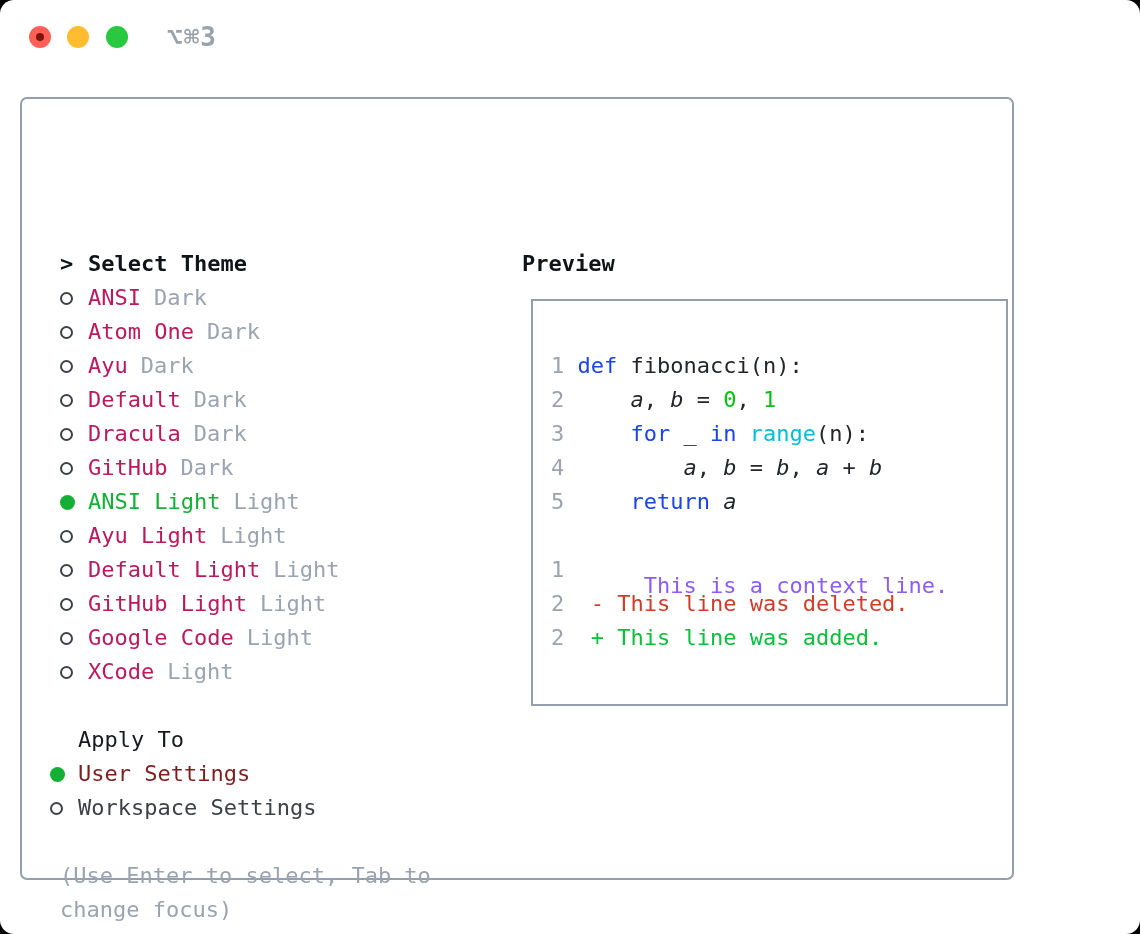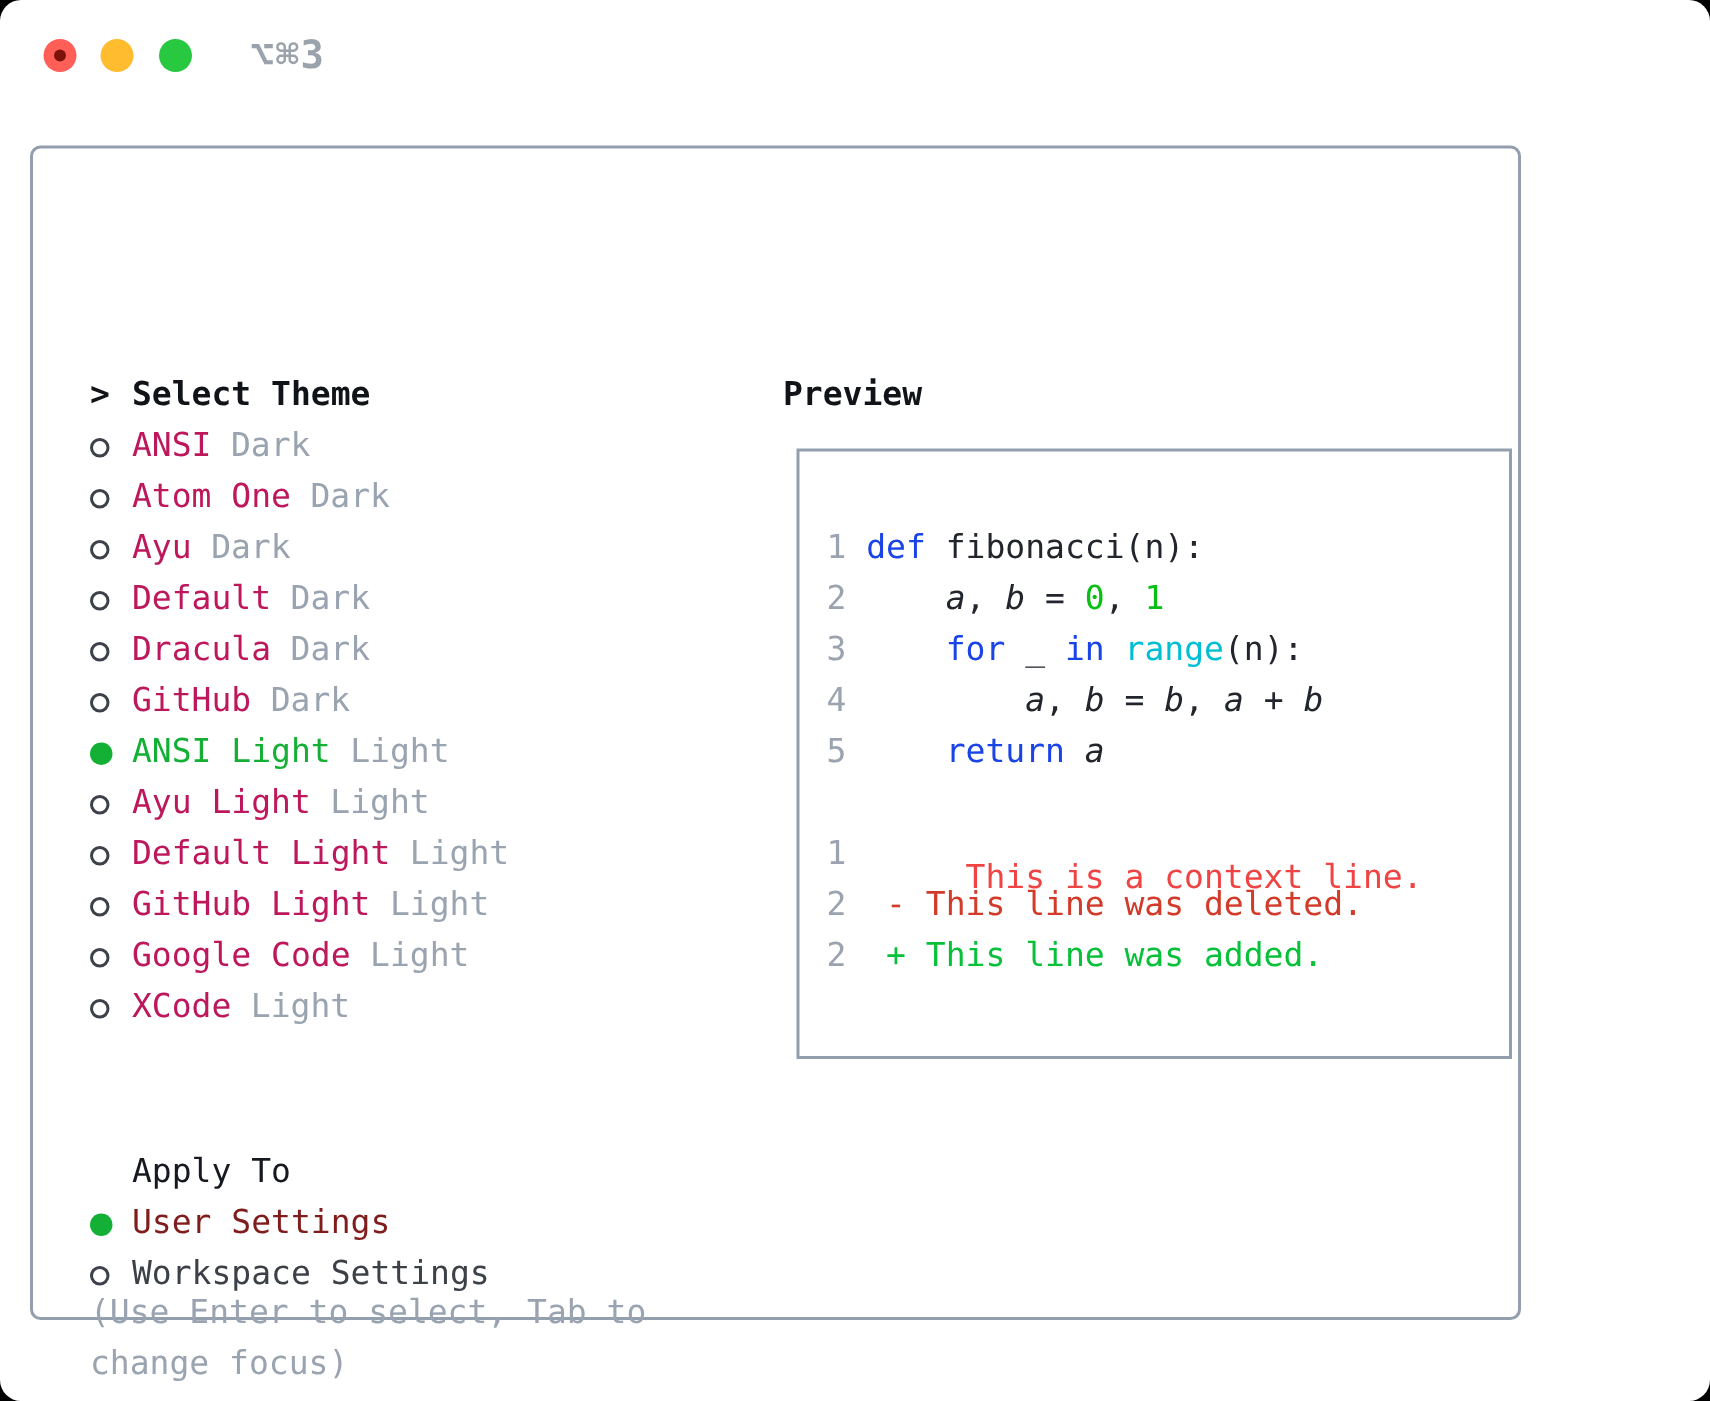--- a/index.html
+++ b/index.html
@@ -23,21 +23,21 @@
   .list{position:absolute;left:38px;top:148px;}
   .row{display:flex;align-items:center;height:34px;font-size:22px;line-height:34px;white-space:pre;}
   .marker-cell{width:28px;display:flex;align-items:center;}
   .caret{font-weight:700;color:#101418;}
   .radio{width:13px;height:13px;border-radius:50%;border:2px solid #3d424a;box-sizing:border-box;}
   .radio.filled{width:15px;height:15px;border:none;background:#14b035;}
   .panel-title{font-weight:700;color:#101418;}
   .theme-name{color:#be185d;}
   .theme-name.selected{color:#14b035;}
   .variant{color:#9aa3b0;margin-left:13px;}
-  .apply-list{position:absolute;left:38px;top:624px;margin-top:42px;}
+  .apply-list{position:absolute;left:28px;top:624px;}
   .apply-title{color:#16191f;}
   .option-name{color:#3c4047;}
   .option-name.selected{color:#7f1d1d;}
   .hint{position:absolute;left:38px;top:760px;width:424px;font-size:22px;line-height:34px;
         color:#9aa3b0;white-space:normal;}
 
   
   .preview-title{position:absolute;left:500px;top:148px;height:34px;line-height:34px;
                  font-size:22px;font-weight:700;color:#101418;}
   .preview-box{position:absolute;left:509px;top:200px;width:477px;height:407px;
@@ -96,19 +96,19 @@
     <div class="preview-title">Preview</div>
     <div class="preview-box"></div>
     <div class="code">
 
     <div class="row"><span class="ln">1 </span><span class="tok" style="color: rgb(26, 67, 232);">def </span><span class="tok" style="color: rgb(34, 38, 44);">fibonacci(n):</span></div>
         <div class="row"><span class="ln">2 </span><span class="tok" style="color: rgb(34, 38, 44);">    </span><span class="tok" style="color: rgb(34, 38, 44); font-style: italic;">a</span><span class="tok" style="color: rgb(34, 38, 44);">, </span><span class="tok" style="color: rgb(34, 38, 44); font-style: italic;">b</span><span class="tok" style="color: rgb(34, 38, 44);"> = </span><span class="tok" style="color: rgb(8, 192, 20);">0</span><span class="tok" style="color: rgb(34, 38, 44);">, </span><span class="tok" style="color: rgb(8, 192, 20);">1</span></div>
         <div class="row"><span class="ln">3 </span><span class="tok" style="color: rgb(34, 38, 44);">    </span><span class="tok" style="color: rgb(26, 67, 232);">for</span><span class="tok" style="color: rgb(34, 38, 44);"> _ </span><span class="tok" style="color: rgb(26, 67, 232);">in</span><span class="tok" style="color: rgb(34, 38, 44);"> </span><span class="tok" style="color: rgb(0, 191, 212);">range</span><span class="tok" style="color: rgb(34, 38, 44);">(n):</span></div>
         <div class="row"><span class="ln">4 </span><span class="tok" style="color: rgb(34, 38, 44);">        </span><span class="tok" style="color: rgb(34, 38, 44); font-style: italic;">a</span><span class="tok" style="color: rgb(34, 38, 44);">, </span><span class="tok" style="color: rgb(34, 38, 44); font-style: italic;">b</span><span class="tok" style="color: rgb(34, 38, 44);"> = </span><span class="tok" style="color: rgb(34, 38, 44); font-style: italic;">b</span><span class="tok" style="color: rgb(34, 38, 44);">, </span><span class="tok" style="color: rgb(34, 38, 44); font-style: italic;">a</span><span class="tok" style="color: rgb(34, 38, 44);"> + </span><span class="tok" style="color: rgb(34, 38, 44); font-style: italic;">b</span></div>
         <div class="row"><span class="ln">5 </span><span class="tok" style="color: rgb(34, 38, 44);">    </span><span class="tok" style="color: rgb(26, 67, 232);">return</span><span class="tok" style="color: rgb(34, 38, 44);"> </span><span class="tok" style="color: rgb(34, 38, 44); font-style: italic;">a</span></div>
         <div class="row"><span class="ln"> </span></div>
-        <div class="row"><span class="ln">1 </span><span class="tok" style="color: #ef4444; margin-top: 32px;">     This is a context line.</span></div>
+        <div class="row"><span class="ln">1 </span><span class="tok" style="color: #8b5cf6; margin-top: 32px;">     This is a context line.</span></div>
         <div class="row"><span class="ln">2 </span><span class="tok" style="color: rgb(210, 59, 42);"> - This line was deleted.</span></div>
         <div class="row"><span class="ln">2 </span><span class="tok" style="color: rgb(8, 192, 58); text-align: center;"> + This line was added.</span></div>
       </div>
 
   </div>
 </div>
 
 </body></html>

